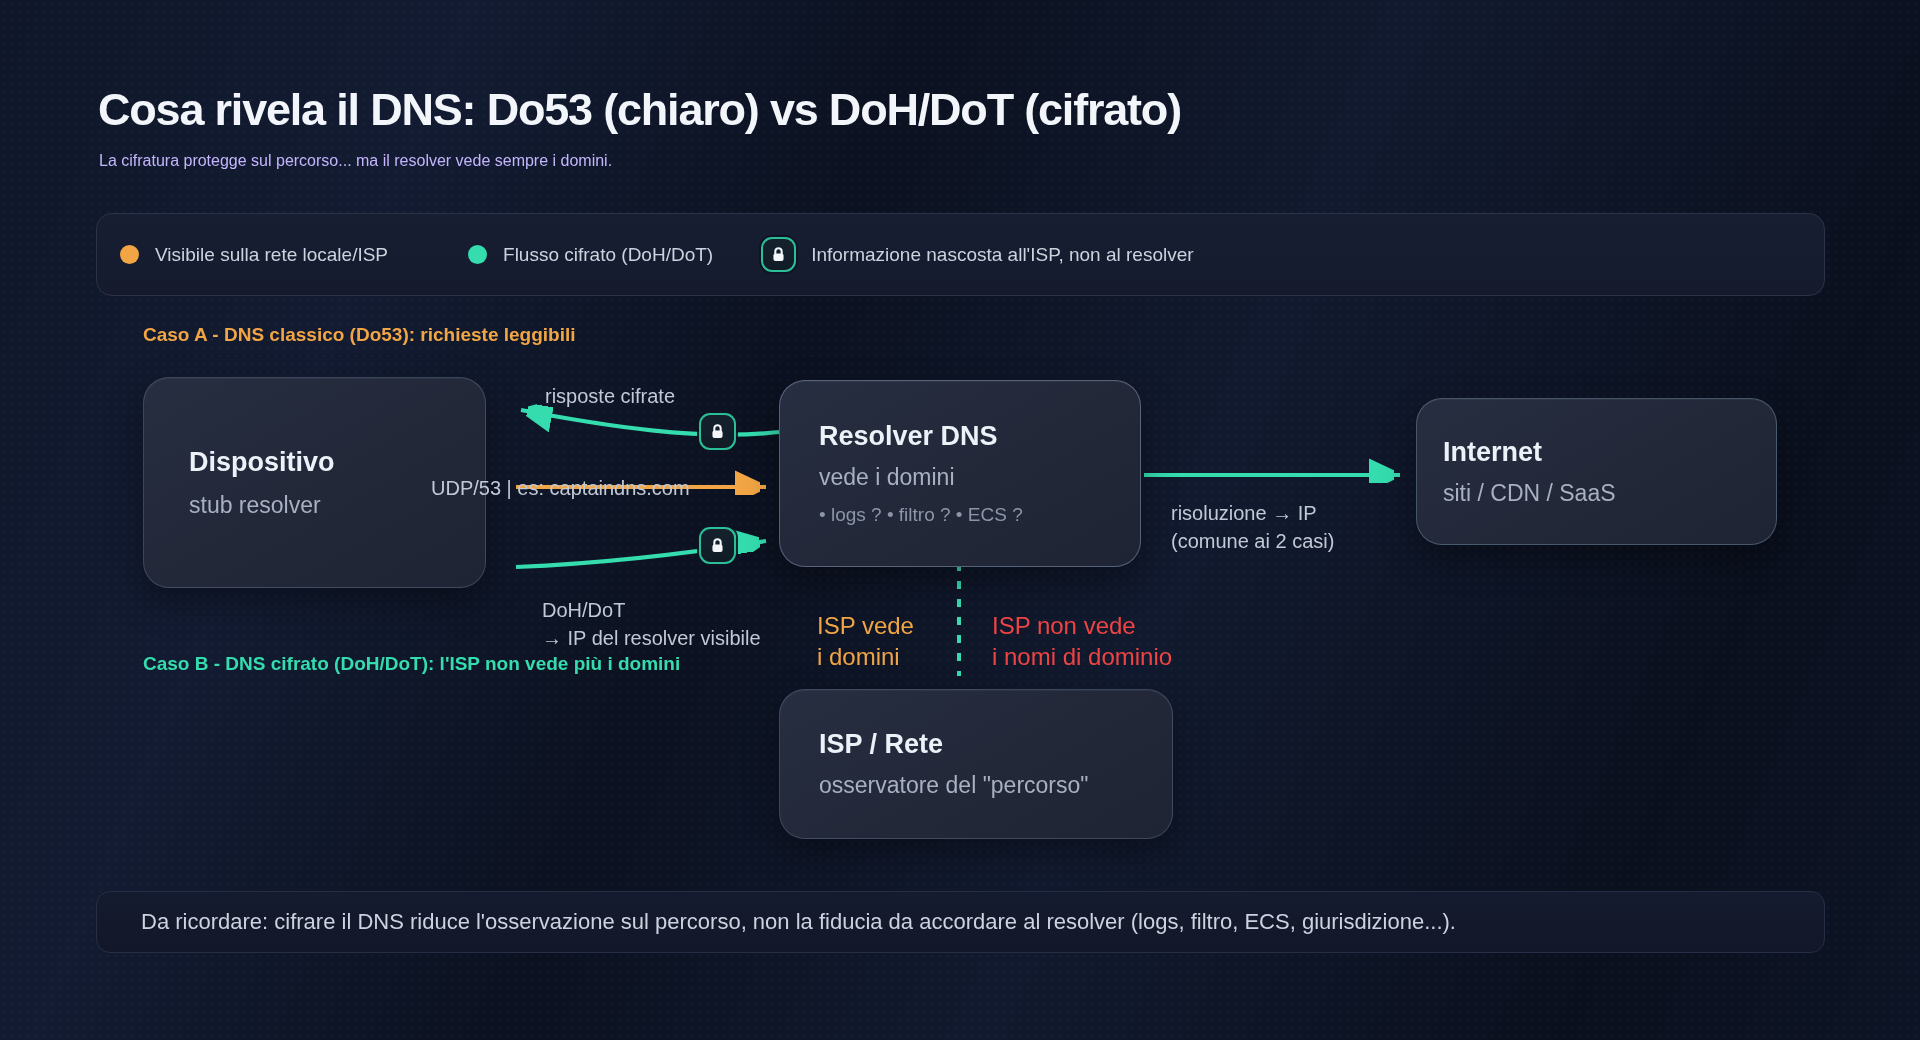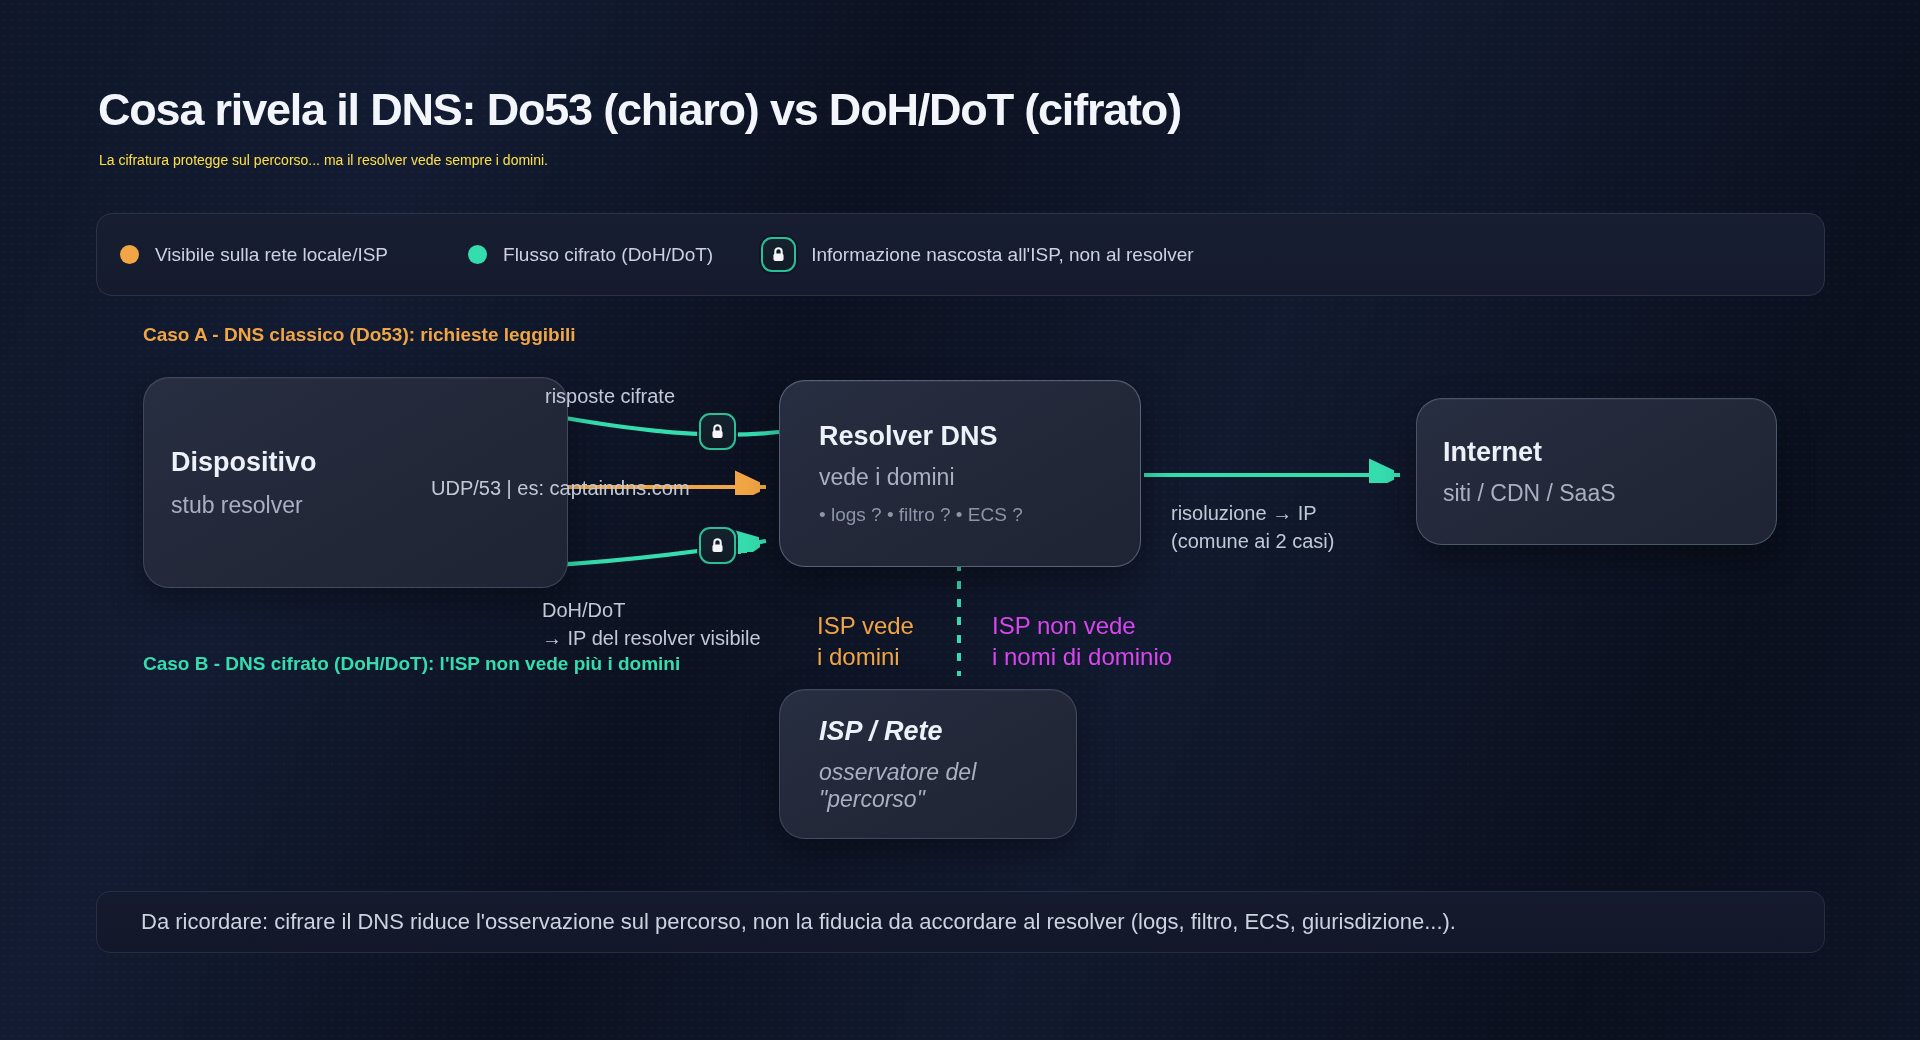--- a/index.html
+++ b/index.html
@@ -35,21 +35,21 @@
 
   .abs { position: absolute; }
 
   .page-title {
     left: 98px; top: 84px;
     font-size: 45px; font-weight: 700; letter-spacing: -1.2px;
     color: #f2f5fa;
   }
   .page-subtitle {
     left: 99px; top: 152px;
-    font-size: 14px; color: #fde047;
+    font-size: 16px; color: #c4b5fd;
   }
 
   
   .legend-bar {
     left: 96px; top: 213px; width: 1729px; height: 83px;
     background: linear-gradient(180deg, #181e32, #151b2d);
     border: 1px solid #2b3349;
     border-radius: 16px;
     display: flex; align-items: center;
     padding-left: 23px;
@@ -86,26 +86,26 @@
     border-radius: 26px;
     background: linear-gradient(150deg, #272e41 0%, #222838 55%, #1e2434 100%);
     border: 1px solid rgba(130,145,178,0.30);
     box-shadow: 0 14px 34px rgba(0,0,0,0.35), inset 0 1px 0 rgba(255,255,255,0.045);
     display: flex; flex-direction: column; justify-content: center;
   }
   .node-title { font-size: 27px; font-weight: 700; color: #edf1f8; }
   .node-subtitle { font-size: 23px; color: #a8b0c1; margin-top: 14px; }
   .node-detail { font-size: 19px; color: #8d95a9; margin-top: 13px; }
 
-  .node-device   { left: 143px;  top: 377px; width: 425px; height: 211px; padding-left: 27px; }
+  .node-device   { left: 143px;  top: 377px; width: 343px; height: 211px; padding-left: 45px; }
   .node-resolver { left: 779px;  top: 380px; width: 362px; height: 187px; padding-left: 39px;
                    border-color: rgba(150,168,200,0.45); }
   .node-internet { left: 1416px; top: 398px; width: 361px; height: 147px; padding-left: 26px;
                    border-color: rgba(130,160,180,0.40); }
-  .node-isp      { left: 779px;  top: 689px; width: 298px; height: 150px; padding-left: 39px; font-style: italic; }
+  .node-isp      { left: 779px;  top: 689px; width: 394px; height: 150px; padding-left: 39px; }
   .node-resolver .node-subtitle, .node-internet .node-subtitle, .node-isp .node-subtitle { margin-top: 12px; }
 
   
   .edge-label { font-size: 20px; color: #c2c9d6; line-height: 28px; margin-top: 14px; }
   .lbl-risposte  { left: 545px; top: 368px; }
   .lbl-udp       { left: 431px; top: 460px; }
   .lbl-doh       { left: 542px; top: 582px; }
   .lbl-risoluz   { left: 1171px; top: 485px; }
 
   .split-label { font-size: 24px; font-weight: 400; line-height: 31px; }
@@ -217,21 +217,21 @@
   </div>
   <div class="abs edge-label lbl-risoluz">
     <span style="display:block;">risoluzione → IP</span>
     <span style="display:block;">(comune ai 2 casi)</span>
   </div>
 
   <div class="abs split-label split-left" style="color:#F1A544;">
     <span style="display:block;">ISP vede</span>
     <span style="display:block;">i domini</span>
   </div>
-  <div class="abs split-label split-right" style="color:#d946ef;">
+  <div class="abs split-label split-right" style="color:#ef4444;">
     <span style="display:block;">ISP non vede</span>
     <span style="display:block;">i nomi di dominio</span>
   </div>
 
   <div class="abs footer-bar">
     <span class="footer-text">Da ricordare: cifrare il DNS riduce l'osservazione sul percorso, non la fiducia da accordare al resolver (logs, filtro, ECS, giurisdizione...).</span>
   </div>
 </div>
 
 </body></html>

